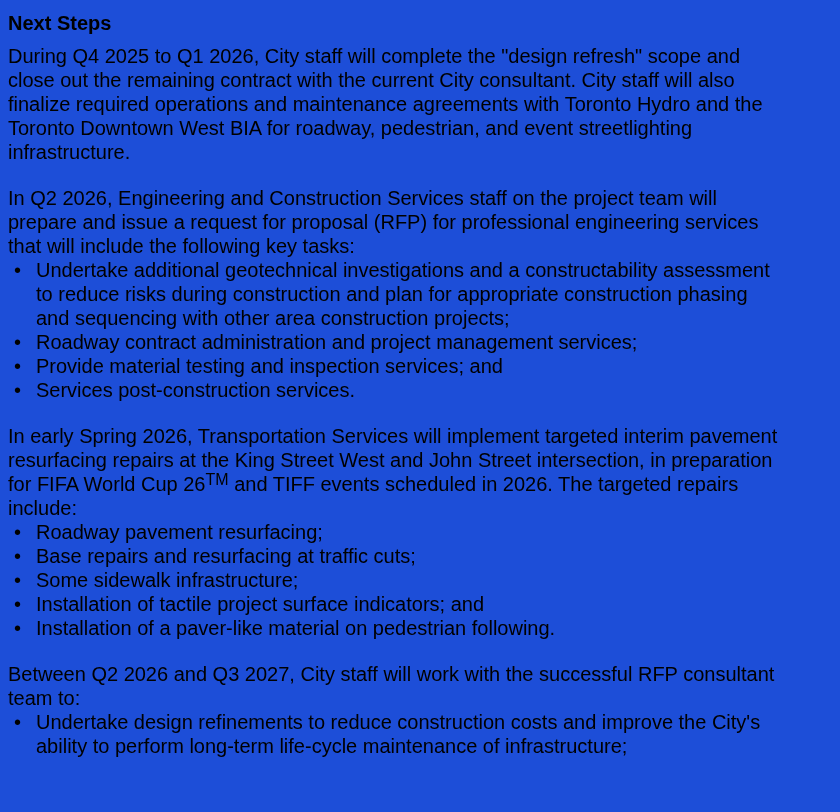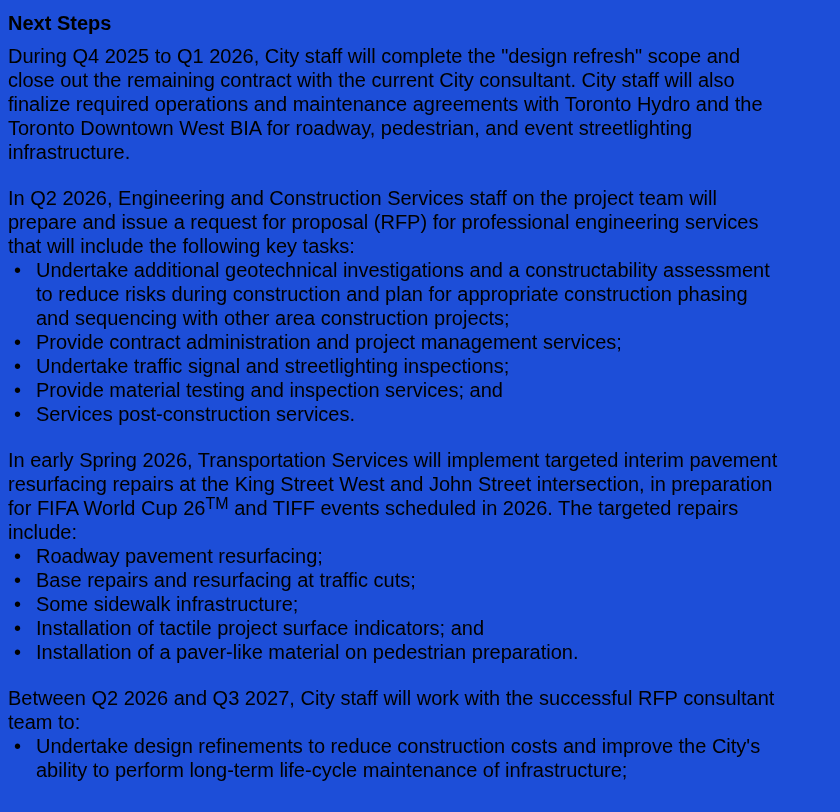--- a/index.html
+++ b/index.html
@@ -62,34 +62,33 @@
   <main class="doc">
 
     <h1 class="doc-heading">Next Steps</h1>
 
     <p class="doc-para first">During Q4 2025 to Q1 2026, City staff will complete the "design refresh" scope and close out the remaining contract with the current City consultant. City staff will also finalize required operations and maintenance agreements with Toronto Hydro and the Toronto Downtown West BIA for roadway, pedestrian, and event streetlighting infrastructure.</p>
 
     <p class="doc-para">In Q2 2026, Engineering and Construction Services staff on the project team will prepare and issue a request for proposal (RFP) for professional engineering services that will include the following key tasks:</p>
 
     <ul class="doc-list">
       <li>Undertake additional geotechnical investigations and a constructability assessment to reduce risks during construction and plan for appropriate construction phasing and sequencing with other area construction projects;</li>
-      <li>Provide contract administration and project management services;</li>
-      <li>Undertake traffic signal and streetlighting inspections;</li>
+      <li>Roadway contract administration and project management services;</li>
       <li>Provide material testing and inspection services; and</li>
       <li>Services post-construction services.</li>
     </ul>
 
     <p class="doc-para"><span>In early Spring 2026, Transportation Services will implement targeted interim pavement resurfacing repairs at the King Street West and John Street intersection, in preparation for FIFA World Cup 26</span><sup class="tm">TM</sup><span> and TIFF events scheduled in 2026. The targeted repairs include:</span></p>
 
     <ul class="doc-list">
       <li>Roadway pavement resurfacing;</li>
       <li>Base repairs and resurfacing at traffic cuts;</li>
       <li>Some sidewalk infrastructure;</li>
       <li>Installation of tactile project surface indicators; and</li>
-      <li>Installation of a paver-like material on pedestrian preparation.</li>
+      <li>Installation of a paver-like material on pedestrian following.</li>
     </ul>
 
     <p class="doc-para">Between Q2 2026 and Q3 2027, City staff will work with the successful RFP consultant team to:</p>
 
     <ul class="doc-list">
       <li>Undertake design refinements to reduce construction costs and improve the City's ability to perform long-term life-cycle maintenance of infrastructure;</li>
     </ul>
 
   </main>
 </div>

